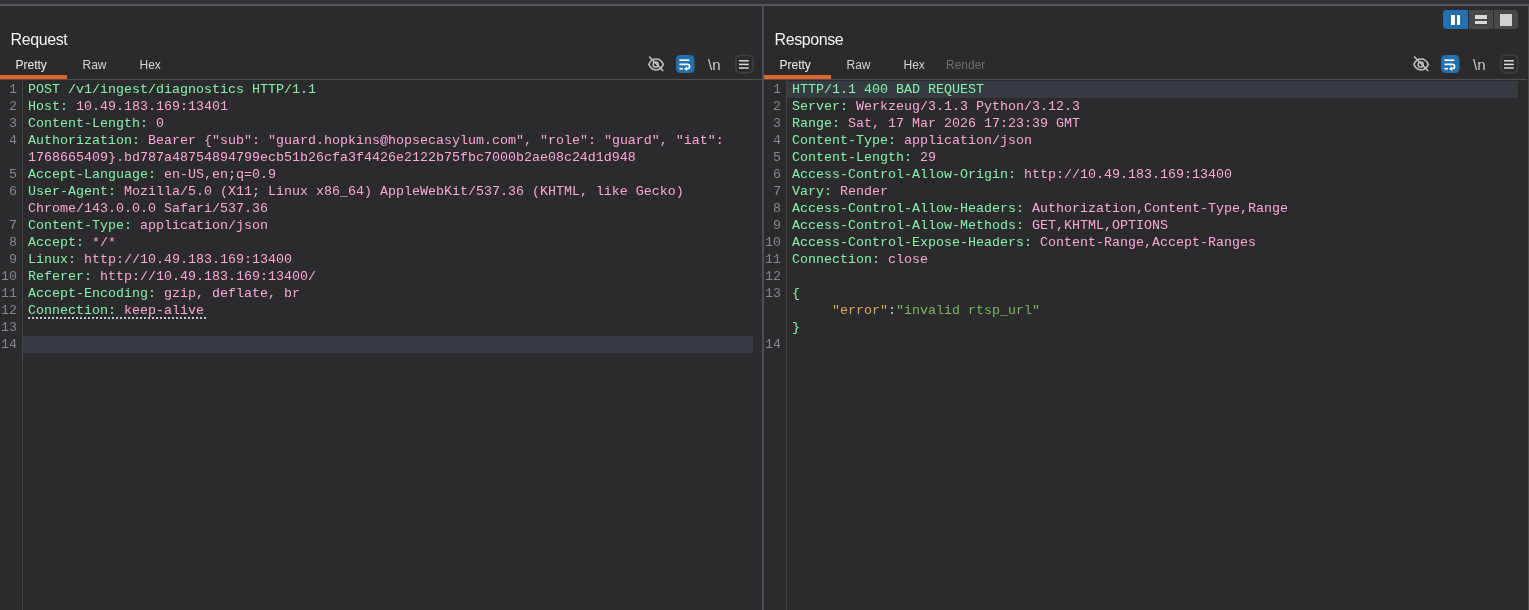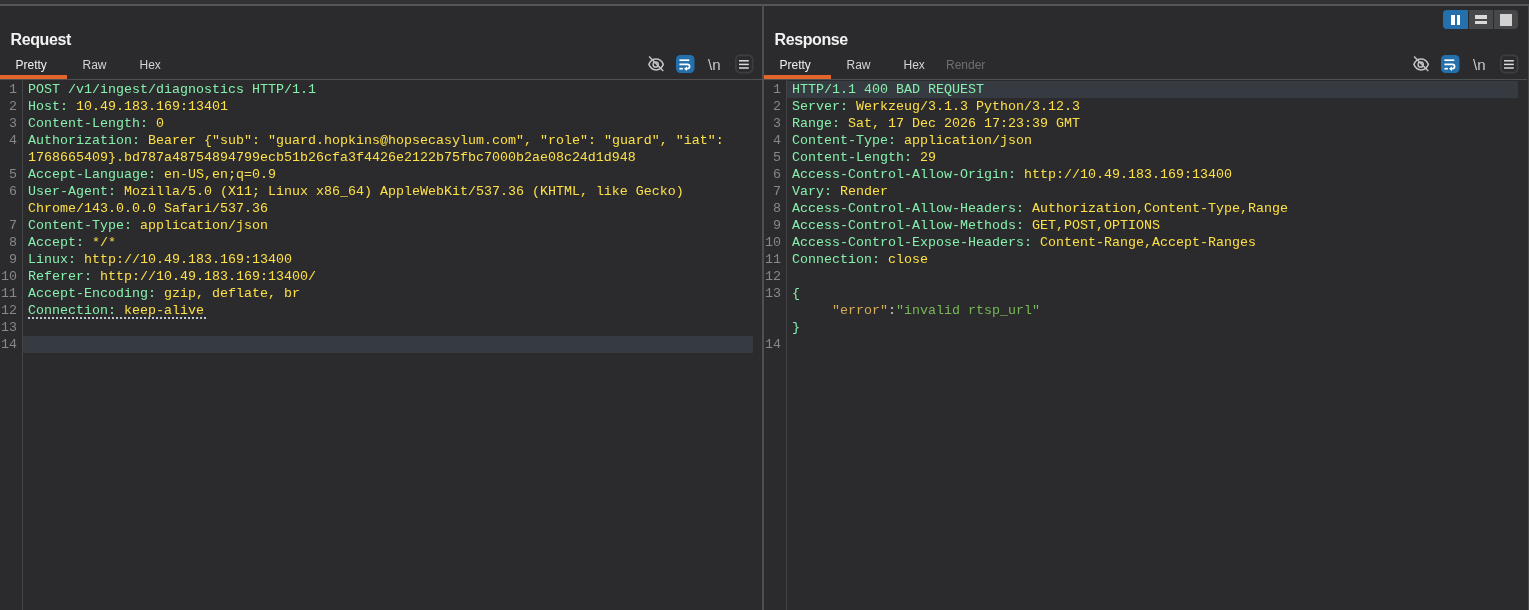--- a/index.html
+++ b/index.html
@@ -4,32 +4,32 @@
 <style>
   html,body{margin:0;padding:0;}
   body{width:1529px;height:610px;background:#2b2b2d;overflow:hidden;position:relative;
        font-family:"Liberation Sans",sans-serif;}
   .abs{position:absolute;}
   
   #topstrip{left:0;top:0;width:1529px;height:4px;background:#323234;}
   #topline{left:0;top:4px;width:1529px;height:1.5px;background:#55565a;}
   #divider{left:762px;top:5px;width:2px;height:605px;background:#4d4f53;}
   #rightborder{left:1527.5px;top:5px;width:1.5px;height:605px;background:#4c4c4e;}
-  .title{font-size:16px;font-weight:bold;color:#f2f2f2;top:30px;line-height:19px;letter-spacing:-0.4px;}
+  .title{font-size:16px;font-weight:normal;color:#f2f2f2;top:30px;line-height:19px;letter-spacing:-0.4px;}
   .tabs{top:58px;font-size:12px;color:#d4d4d4;}
   .tab{position:absolute;top:0;}
   .tab.active{color:#eeeeee;}
   .tab.disabled{color:#6f6f71;}
   .underline{top:74.7px;width:67px;height:4px;background:#e2662a;}
   .hborder{top:78.6px;height:1.2px;background:#4f5052;}
   .gutsep{top:80px;width:1px;height:530px;background:#434446;}
   pre{margin:0;font-family:"Liberation Mono",monospace;font-size:13.333px;line-height:17px;}
   .gut{color:#85878a;text-align:right;}
   .n{color:#86efac;}
-  .v{color:#fde047;}
+  .v{color:#f9a8d4;}
   .jk{color:#d6ab58;}
   .js{color:#79b858;}
   .jp{color:#d0d0d0;}
   .dotline{position:absolute;height:1.8px;background-image:repeating-linear-gradient(to right,#bcc7cf 0,#bcc7cf 2px,transparent 2px,transparent 4px);}
   .hl{position:absolute;height:17px;background:#363b41;}
 </style>
 </head>
 <body>
 <div class="abs" id="topstrip"></div>
 <div class="abs" id="topline"></div>
@@ -173,25 +173,25 @@
 10
 11
 12
 13
 
 
 14</pre>
 
 <pre class="abs" style="left:792px;top:81px;"><span class="n">HTTP/1.1 400 BAD REQUEST</span>
 <span class="n">Server:</span><span class="v"> Werkzeug/3.1.3 Python/3.12.3</span>
-<span class="n">Range:</span><span class="v"> Sat, 17 Dec 2026 17:23:39 GMT</span>
+<span class="n">Range:</span><span class="v"> Sat, 17 Mar 2026 17:23:39 GMT</span>
 <span class="n">Content-Type:</span><span class="v"> application/json</span>
 <span class="n">Content-Length:</span><span class="v"> 29</span>
 <span class="n">Access-Control-Allow-Origin:</span><span class="v"> http://10.49.183.169:13400</span>
 <span class="n">Vary:</span><span class="v"> Render</span>
 <span class="n">Access-Control-Allow-Headers:</span><span class="v"> Authorization,Content-Type,Range</span>
-<span class="n">Access-Control-Allow-Methods:</span><span class="v"> GET,POST,OPTIONS</span>
+<span class="n">Access-Control-Allow-Methods:</span><span class="v"> GET,KHTML,OPTIONS</span>
 <span class="n">Access-Control-Expose-Headers:</span><span class="v"> Content-Range,Accept-Ranges</span>
 <span class="n">Connection:</span><span class="v"> close</span>
 
 <span class="n">{</span>
 <span class="jk">     "error"</span><span class="jp">:</span><span class="js">"invalid rtsp_url"</span>
 <span class="n">}</span></pre>
 
 </body></html>

